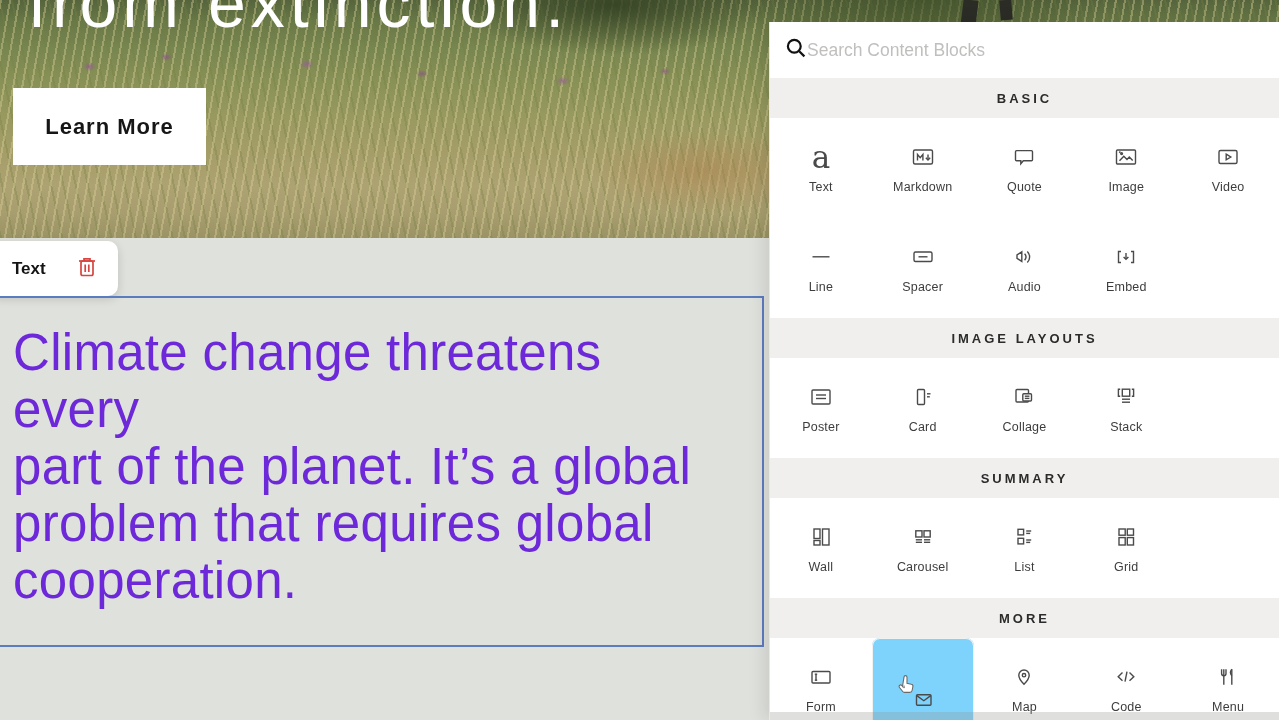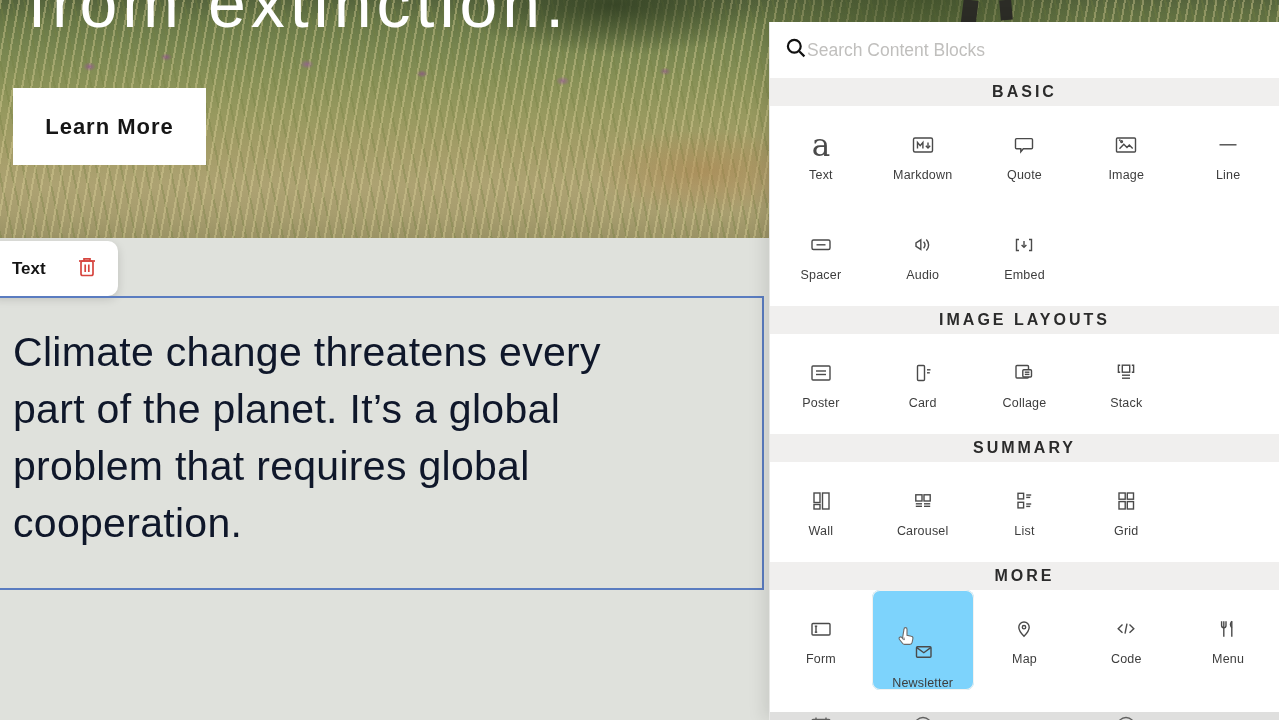--- a/index.html
+++ b/index.html
@@ -48,37 +48,37 @@
     display:flex; align-items:center; padding-left:24px; gap:30px;
   }
   .block-toolbar .tb-label { font-size:17px; font-weight:700; color:#141414; }
   .trash-btn { background:none; border:none; cursor:pointer; display:flex; }
 
   .text-block {
     position:absolute; top:58px; left:-3px; width:767px;
     border:2px solid #5a7cc0; padding:26px 20px 36px 14px; cursor:text;
   }
   .text-block .tline {
-    font-size:41px; line-height:57px; color:#0f172a; font-weight:500; letter-spacing:.3px;
+    font-size:51px; line-height:57px; color:#6d28d9; font-weight:500; letter-spacing:.3px;
   }
 
   
   .panel {
     position:absolute; top:22px; right:0; width:510px; bottom:0; background:#ffffff;
     border-left:1px solid #e8e8e6; box-shadow:-5px 0 16px rgba(0,0,0,.10); overflow:hidden;
   }
   .search-row { height:56px; display:flex; align-items:center; padding:0 16px 0 15px; gap:0; }
   .search-input {
     flex:1; border:none; outline:none; font-size:17.5px; color:#333; background:transparent;
     font-family:"Liberation Sans", sans-serif;
   }
   .search-input::placeholder { color:#c0bfbd; }
   .band {
-    height:28px; background:#f0efee; display:flex; align-items:center; justify-content:center;
-    font-size:16px; font-weight:700; letter-spacing:3px; color:#2b2b2b;
+    height:40px; background:#f0efee; display:flex; align-items:center; justify-content:center;
+    font-size:13px; font-weight:700; letter-spacing:3px; color:#2b2b2b;
   }
   .grid { display:grid; grid-template-columns:repeat(5,1fr); }
   .cell {
     height:100px; display:flex; flex-direction:column; align-items:center;
     justify-content:center; gap:9px; cursor:pointer; position:relative;
   }
   .cell.hovered { background:#7dd3fc; border-radius:8px; box-shadow:inset 0 0 0 1px #f2f2f0;justify-content:flex-end; }
   .cell .ic { width:28px; height:28px; display:flex; align-items:center; justify-content:center; }
   .cell .ic svg { stroke:#4a4a4a; stroke-width:1.4; fill:none; }
   .cell .lbl { font-size:12.5px; color:#3d3d3d; letter-spacing:.2px; }
@@ -172,20 +172,29 @@
                 <path d="M7.3 9.8l1-1.3"></path>
                 <circle cx="9.6" cy="10.6" r="0.9"></circle>
                 <path d="M7.5 17.8l4.3-4.6 3.2 3.3 2.3-2.4 3.4 3.5"></path>
               </svg>
             </span>
             <div class="lbl">Image</div>
           </div>
           <div class="cell">
             <span class="ic">
               <svg width="28" height="28" viewBox="0 0 28 28">
+                <rect x="5" y="7.5" width="18" height="13" rx="1.5"></rect>
+                <path d="M12.2 11.2l4.6 2.8-4.6 2.8z"></path>
+              </svg>
+            </span>
+            <div class="lbl">Video</div>
+          </div>
+          <div class="cell">
+            <span class="ic">
+              <svg width="28" height="28" viewBox="0 0 28 28">
                 <path d="M5.5 13.8h17"></path>
               </svg>
             </span>
             <div class="lbl">Line</div>
           </div>
           <div class="cell">
             <span class="ic">
               <svg width="28" height="28" viewBox="0 0 28 28">
                 <rect x="5" y="9" width="18" height="9.5" rx="1.5"></rect>
                 <path d="M9.5 13.8h9"></path>

